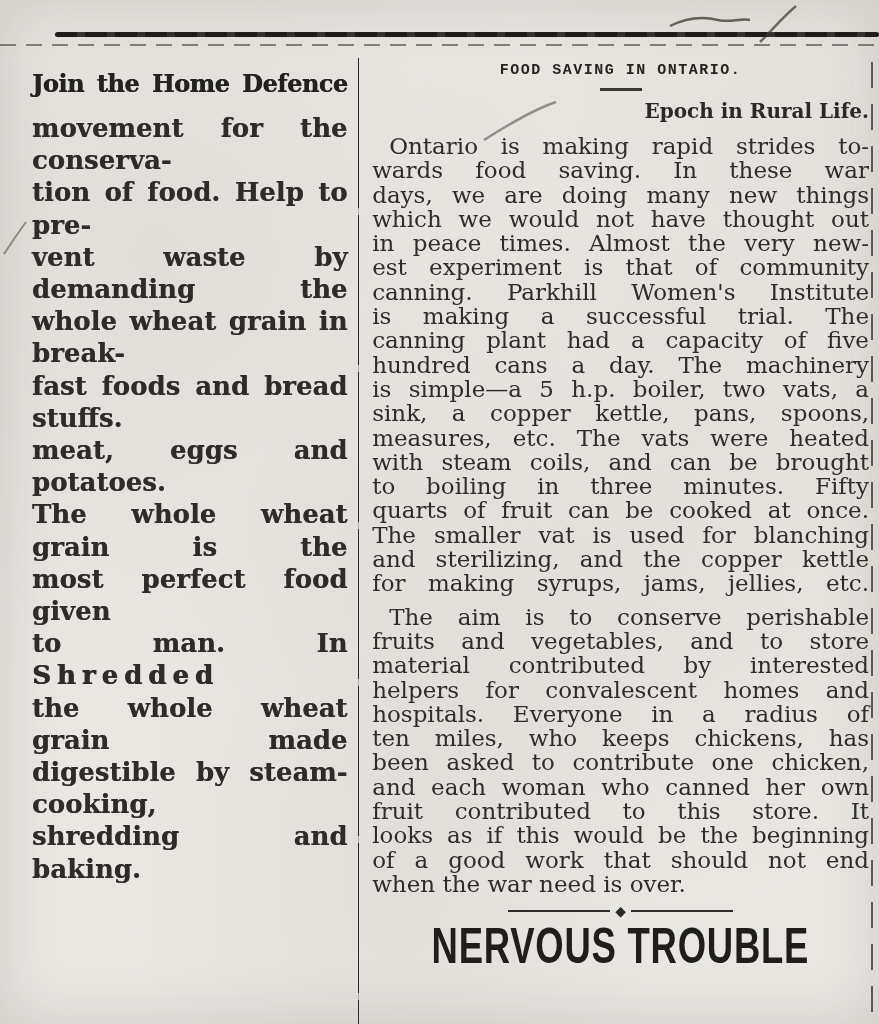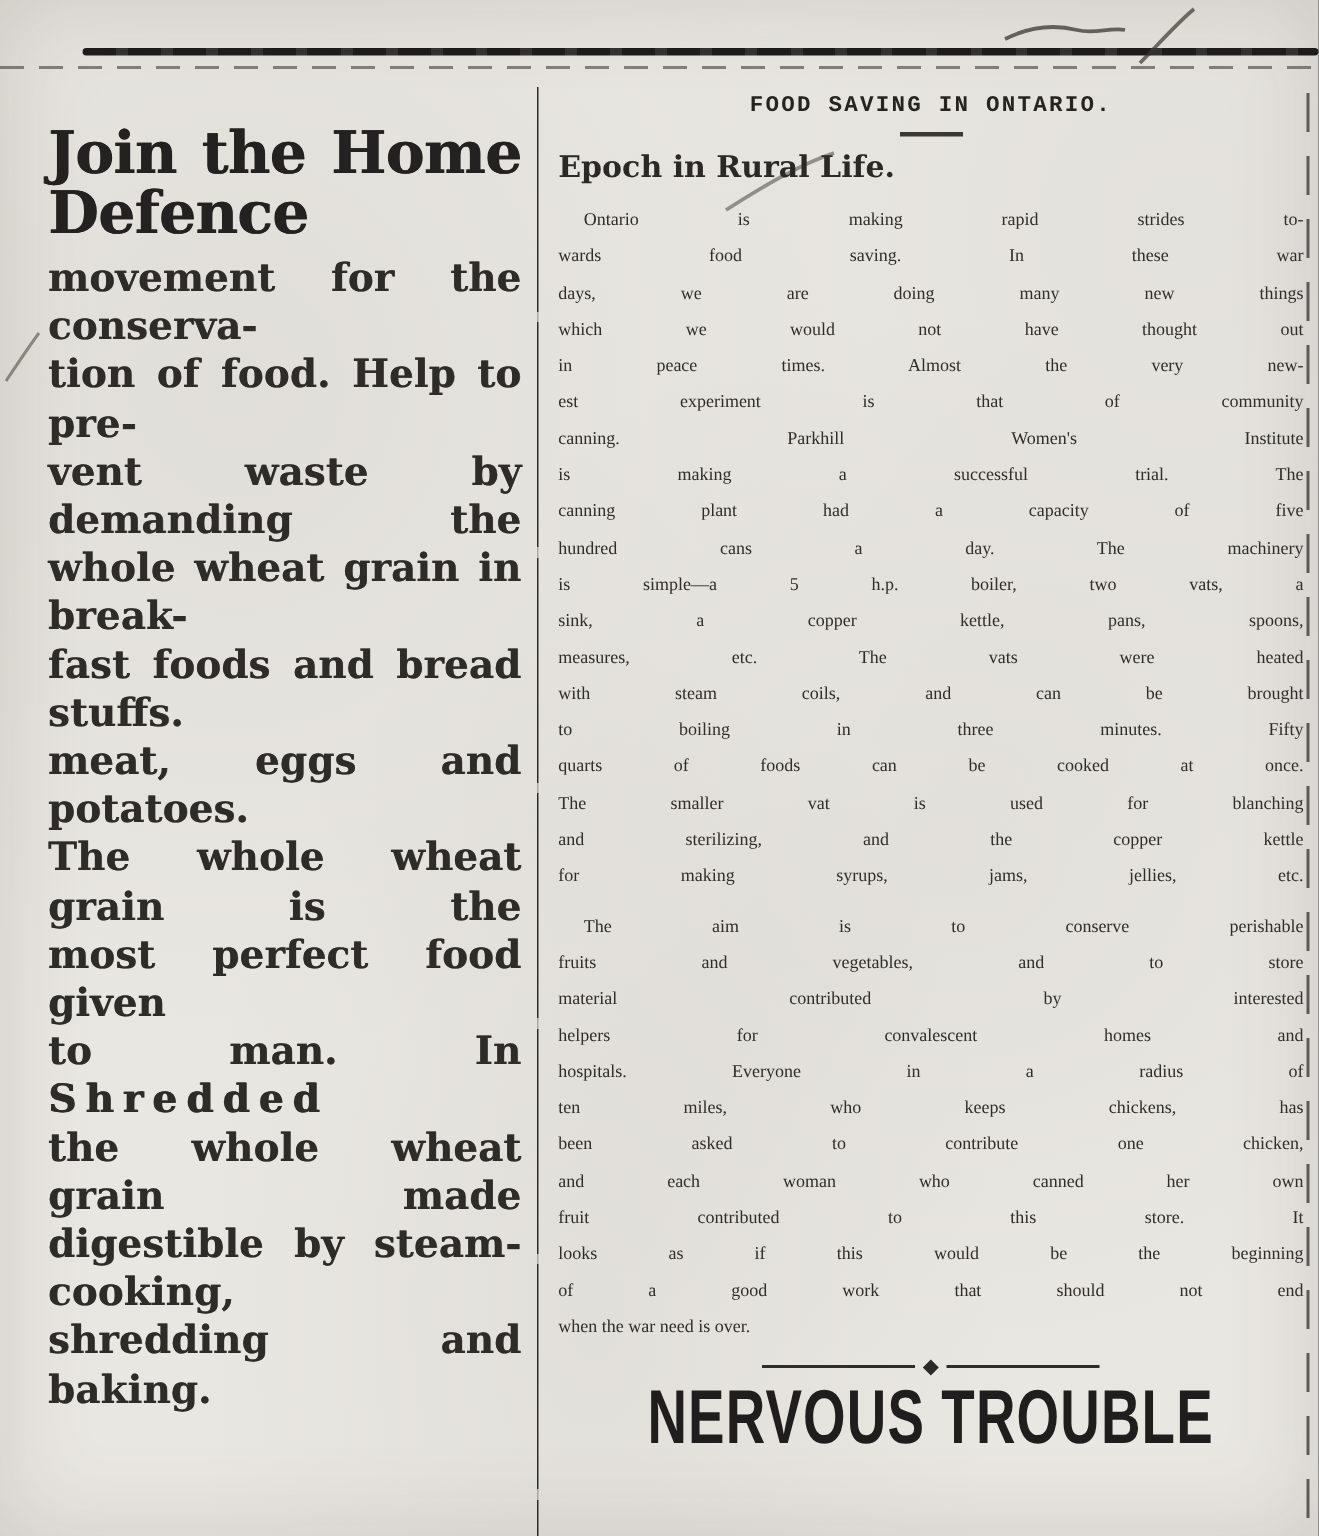--- a/index.html
+++ b/index.html
@@ -25,33 +25,33 @@
   
   .columns{position:absolute;top:56px;left:0;right:0;bottom:0;display:flex;}
   .col-left{width:443px;box-sizing:border-box;padding:6px 10px 0 32px;}
   .col-divider{width:2px;margin-top:2px;
     background:repeating-linear-gradient(180deg,#2c2b29 0 150px,rgba(44,43,41,.3) 150px 157px);}
   .col-right{flex:1;box-sizing:border-box;padding:0 10px 0 13px;}
   .right-edge{position:absolute;top:62px;bottom:0;right:6px;width:2px;opacity:.8;
     background:repeating-linear-gradient(180deg,#3c3a37 0 26px,transparent 26px 42px);}
 
   
-  .ad-headline{font-size:39px;font-weight:700;letter-spacing:-.5px;line-height:40px;
-    text-align:justify;text-align-last:justify;color:#232220;text-shadow:.4px 0 0 #232220;margin:20px 0 8px;}
+  .ad-headline{font-size:24px;font-weight:700;letter-spacing:-.5px;line-height:40px;
+    text-align:justify;text-align-last:justify;color:#232220;text-shadow:.4px 0 0 #232220;margin:2px 0 8px;}
   .ad-line{font-size:26px;font-weight:700;line-height:32.2px;color:#2e2c28;
     text-align:justify;text-align-last:justify;text-shadow:.2px 0 0 rgba(46,44,40,.7);}
   .bold-x{font-weight:700;text-shadow:.7px 0 0 currentColor;}
   .spaced{letter-spacing:6px;}
 
   
   .r-heading{font-size:15px;font-weight:700;letter-spacing:1.5px;text-align:center;color:#26241f;margin-top:6px;font-family:Liberation Mono, monospace;}
   .r-short-rule{width:42px;height:3px;background:#3a3833;margin:9px auto 7px;}
   .r-subhead{font-size:20px;font-weight:700;line-height:27px;color:#2b2925;}
   .r-para{margin-top:9px;}
-  .r-para .rl{font-size:12px;line-height:24.3px;text-align:justify;text-align-last:justify;color:#2f2d29;font-family:Liberation Serif, serif;}
+  .r-para .rl{font-size:23px;line-height:24.3px;text-align:justify;text-align-last:justify;color:#2f2d29;}
   .r-para.indent-first .rl:first-child{text-indent:17px;}
   .r-para.p2 .rl:last-child{text-align-last:left;}
   .orn{display:flex;align-items:center;justify-content:center;width:225px;margin:8px auto 2px;color:#2b2a28;}
   .orn::before,.orn::after{content:"";flex:1;height:2px;background:#2e2d2b;}
   .orn .diamond{font-size:14px;line-height:14px;margin:0 5px;}
   .nervous{font-family:"Liberation Sans",sans-serif;font-weight:700;font-size:48px;line-height:46px;
     text-align:center;color:#1f1e1c;transform:scaleX(.76) scaleY(1.06);transform-origin:50% 0;
     letter-spacing:1px;margin-top:4px;white-space:nowrap;}
 </style>
 </head>
@@ -101,40 +101,40 @@
     </div>
 
     <div class="col-divider"></div>
 
     <div class="col-right">
 
       <div class="r-heading">FOOD SAVING IN ONTARIO.</div>
       <div class="r-short-rule"></div>
 
       <div class="r-subhead">
-        <div style="text-align:left;">Epoch in Rural Life.</div>
+        <div style="text-align:right;">Epoch in Rural Life.</div>
       </div>
 
       <div class="r-para indent-first">
           <div class="rl">Ontario is making rapid strides to-</div>
           <div class="rl">wards food saving.  In these war</div>
           <div class="rl">days, we are doing many new things</div>
           <div class="rl">which we would not have thought out</div>
           <div class="rl">in peace times.  Almost the very new-</div>
           <div class="rl">est experiment is that of community</div>
           <div class="rl">canning.  Parkhill Women's Institute</div>
           <div class="rl">is making a successful trial.  The</div>
           <div class="rl">canning plant had a capacity of five</div>
           <div class="rl">hundred cans a day.  The machinery</div>
           <div class="rl">is simple—a 5 h.p. boiler, two vats, a</div>
           <div class="rl">sink, a copper kettle, pans, spoons,</div>
           <div class="rl">measures, etc.  The vats were heated</div>
           <div class="rl">with steam coils, and can be brought</div>
           <div class="rl">to boiling in three minutes.  Fifty</div>
-          <div class="rl">quarts of foods can be cooked at once.</div>
+          <div class="rl">quarts of fruit can be cooked at once.</div>
           <div class="rl">The smaller vat is used for blanching</div>
           <div class="rl">and sterilizing, and the copper kettle</div>
           <div class="rl">for making syrups, jams, jellies, etc.</div>
         </div>
 
       <div class="r-para indent-first p2">
           <div class="rl">The aim is to conserve perishable</div>
           <div class="rl">fruits and vegetables, and to store</div>
           <div class="rl">material contributed by interested</div>
           <div class="rl">helpers for convalescent homes and</div>

